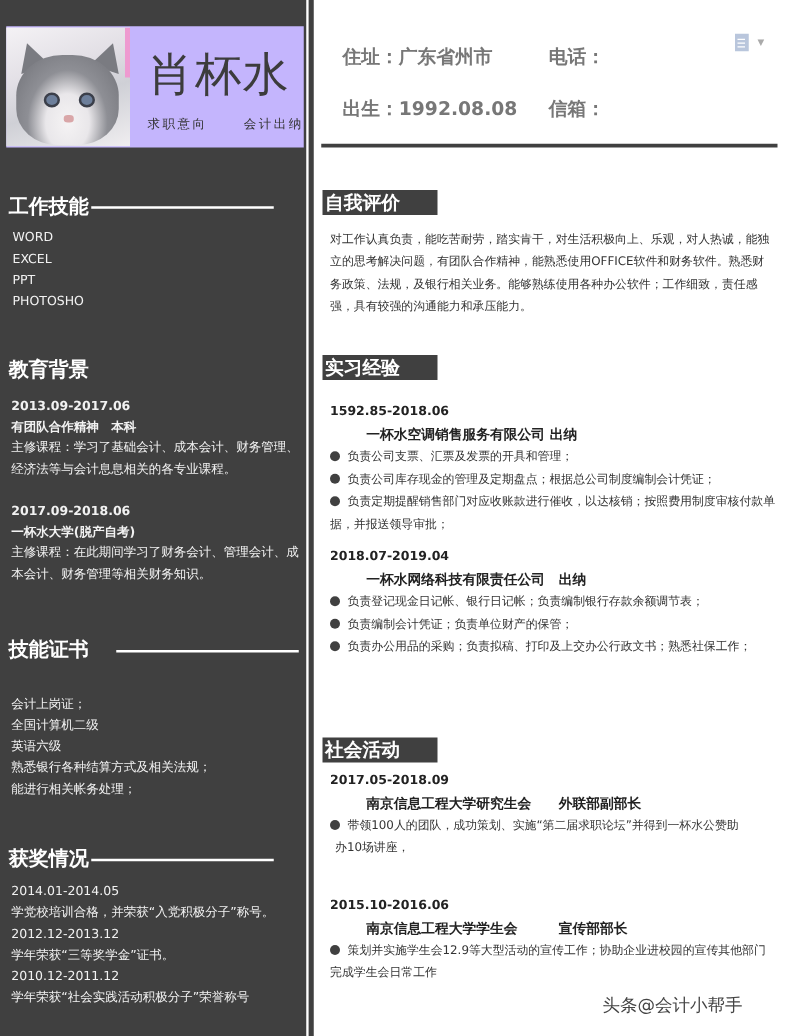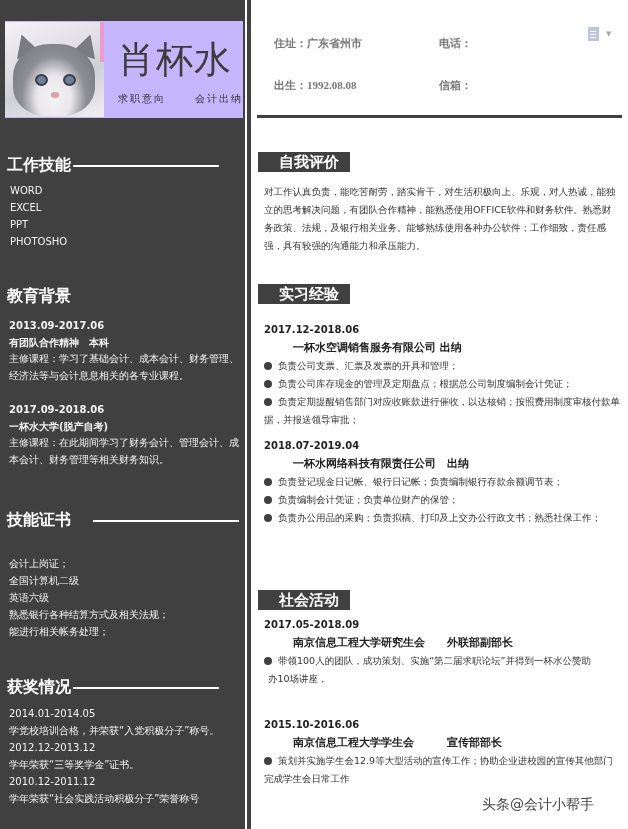--- a/index.html
+++ b/index.html
@@ -55,29 +55,29 @@
   .side-section-title {
     position: absolute; left: 7px; font-size: 16px; font-weight: bold; color: #ffffff;
     display: flex; align-items: center;
   }
   .side-section-title .rule { display: inline-block; height: 2px; background: #ffffff; margin-left: 2px; }
   .side-text { position: absolute; left: 9px; color: #f2f2f2; font-size: 10px; line-height: 16.5px; }
   .side-text .bold { font-weight: bold; }
   .skills div { line-height: 17px; font-size: 10px; }
 
   
-  .contact { position: absolute; font-size: 11px; font-weight: bold; color: #777; font-family: Liberation Serif, serif; }
+  .contact { position: absolute; font-size: 15px; font-weight: bold; color: #777; }
   .doc-icon { position: absolute; left: 588px; top: 27px; width: 11px; height: 14px; background: #b9c6dc; }
   .doc-icon::before { content: ""; position: absolute; left: 2px; top: 4px; width: 6px; height: 1px; background: #fff; box-shadow: 0 3px 0 #fff, 0 6px 0 #fff; }
   .doc-caret { position: absolute; left: 606px; top: 30px; font-size: 7px; color: #aaa; }
   .thick-rule { position: absolute; left: 257px; top: 115px; width: 365px; height: 3px; background: #404040; }
 
   .main-title {
     position: absolute; left: 258px; height: 20px; width: 92px; background: #404040;
-    color: #fff; font-size: 15px; font-weight: bold; padding-left: 21px; line-height: 20px;
+    color: #fff; font-size: 15px; font-weight: bold; padding-left: 2px; line-height: 20px;
   }
   .main-text { position: absolute; left: 264px; width: 356px; font-size: 9.5px; line-height: 18px; color: #333; }
   .main-text .date { font-weight: bold; font-size: 10px; color: #222; }
   .main-text .org { font-weight: bold; font-size: 11px; color: #222; margin-left: 29px; }
   .bullet { display: inline-block; width: 8px; height: 8px; border-radius: 50%; background: #404040; margin-right: 6px; vertical-align: -1px; }
   .watermark { position: absolute; left: 482px; top: 796px; font-size: 14px; color: #444; letter-spacing: 0px; }
 </style>
 </head>
 <body>
 
@@ -157,21 +157,21 @@
 <div class="contact" style="left:439px; top:78px;">信箱：</div>
 <div class="doc-icon"></div>
 <div class="doc-caret">▼</div>
 <div class="thick-rule"></div>
 
 <div class="main-title" style="top:152px;">自我评价</div>
 <div class="main-text" style="top:183px;">对工作认真负责，能吃苦耐劳，踏实肯干，对生活积极向上、乐观，对人热诚，能独立的思考解决问题，有团队合作精神，能熟悉使用OFFICE软件和财务软件。熟悉财务政策、法规，及银行相关业务。能够熟练使用各种办公软件；工作细致，责任感强，具有较强的沟通能力和承压能力。</div>
 
 <div class="main-title" style="top:284px;">实习经验</div>
 <div class="main-text" style="top:321px;">
-  <div class="date">2017.12-2018.06</div>
+  <div class="date">1592.85-2018.06</div>
   <div class="org">一杯水空调销售服务有限公司 出纳</div>
   <div><span class="bullet"></span><span>负责公司支票、汇票及发票的开具和管理；</span></div>
   <div><span class="bullet"></span><span>负责公司库存现金的管理及定期盘点；根据总公司制度编制会计凭证；</span></div>
   <div><span class="bullet"></span><span>负责定期提醒销售部门对应收账款进行催收，以达核销；按照费用制度审核付款单据，并报送领导审批；</span></div>
 </div>
 <div class="main-text" style="top:437px;">
   <div class="date">2018.07-2019.04</div>
   <div class="org">一杯水网络科技有限责任公司　出纳</div>
   <div><span class="bullet"></span><span>负责登记现金日记帐、银行日记帐；负责编制银行存款余额调节表；</span></div>
   <div><span class="bullet"></span><span>负责编制会计凭证；负责单位财产的保管；</span></div>

